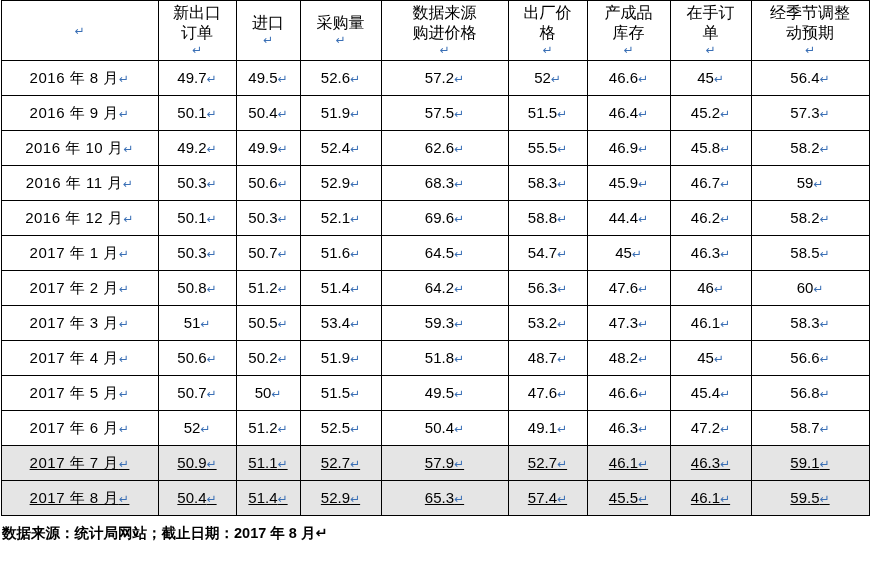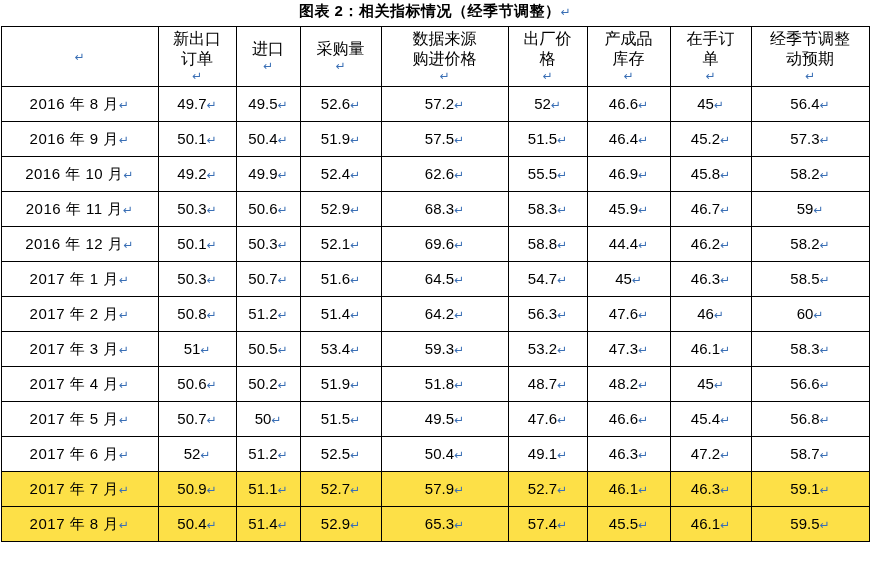--- a/index.html
+++ b/index.html
@@ -58,21 +58,22 @@
   table.data thead th.hdr-corner {
     font-size: 14px;
   }
   table.data tbody td {
     height: 35px;
   }
   td.rowlabel {
     letter-spacing: 0.5px;
   }
   tr.highlight td {
-    background: #fde047;
+    background: #e5e5e5;
+    text-decoration: underline;
   }
   .pilcrow {
     color: #3a6fb5;
     font-size: 12px;
     font-family: "Liberation Sans", "DejaVu Sans", sans-serif;
     vertical-align: baseline;
   }
   .source {
     font-size: 14.5px;
     font-family: "Liberation Sans", "DejaVu Sans", sans-serif;
@@ -80,23 +81,20 @@
     padding: 8px 2px 0 2px;
     white-space: nowrap;
   }
   .hdr-two-line span { display: block; }
 </style>
 </head>
 <body>
 
 <div class="page">
 
-  <div class="title">
-    <span>图表 2：相关指标情况（经季节调整）</span><span class="pilcrow">↵</span>
-  </div>
 
   <table class="data">
     <colgroup>
       <col style="width:157px">
       <col style="width:78px">
       <col style="width:64px">
       <col style="width:81px">
       <col style="width:127px">
       <col style="width:79px">
       <col style="width:83px">
@@ -278,14 +276,15 @@
           <td>52.9<span class="pilcrow">↵</span></td>
           <td>65.3<span class="pilcrow">↵</span></td>
           <td>57.4<span class="pilcrow">↵</span></td>
           <td>45.5<span class="pilcrow">↵</span></td>
           <td>46.1<span class="pilcrow">↵</span></td>
           <td>59.5<span class="pilcrow">↵</span></td>
         </tr>
       </tbody>
   </table>
 
+  <div class="source">数据来源：统计局网站；截止日期：2017 年 8 月↵</div>
 
 </div>
 
 </body></html>

